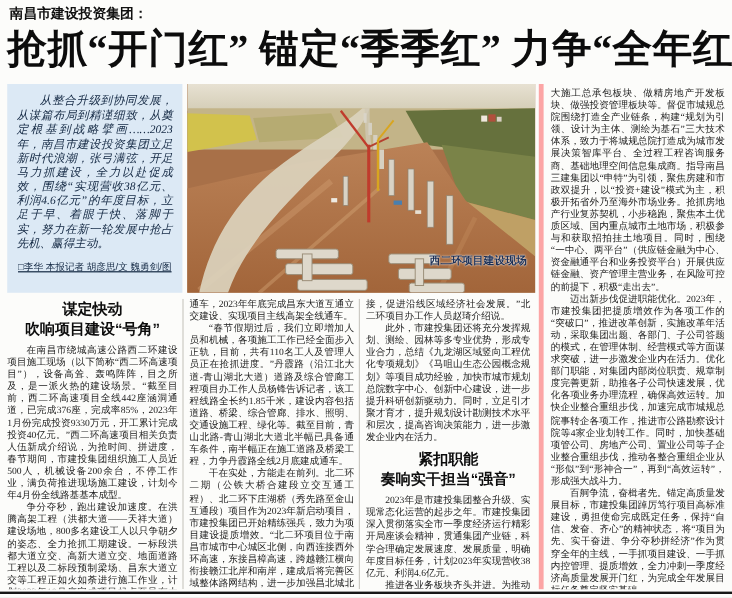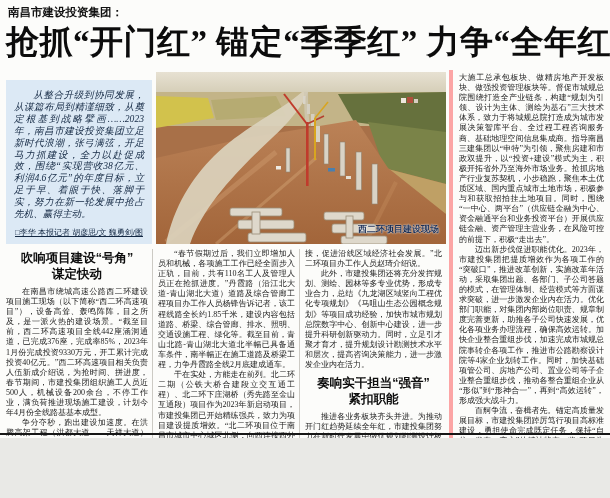--- a/index.html
+++ b/index.html
@@ -1,53 +1,53 @@
 <!DOCTYPE html>
 <html lang="zh"><head>
 <meta charset="utf-8">
 <style>
   html,body{margin:0;padding:0;background:#e9e9e6;}
   .page{
-    position:relative;width:610px;height:438px;box-sizing:border-box;
+    position:relative;width:610px;height:498px;box-sizing:border-box;
     margin:0 auto;background:#fcfcfa;color:#141414;overflow:hidden;
     font-family:"Liberation Serif","DejaVu Serif",serif;
     padding:4px 6px 0 6px;
   }
   
   .kicker{
     font-family:"Liberation Sans","DejaVu Sans",sans-serif;
     font-weight:bold;font-size:11.5px;line-height:15px;margin:1px 0 1px 2px;color:#111;
   }
   .headline{
     font-weight:900;font-size:33px;line-height:42px;letter-spacing:.5px;
     white-space:nowrap;margin:0 0 7px 0;color:#0c0c0c;
   }
   
   .content{display:flex;height:421px;}
   .left-group{width:440px;display:flex;flex-direction:column;}
-  .top-row{height:174px;display:flex;flex:none;align-items:flex-end;}
+  .top-row{height:174px;display:flex;flex:none;}
   
   .intro-box{
     width:146px;flex:none;box-sizing:border-box;background:#dce9f5;
     padding:9px 8px 6px 8px;color:#132843;
   }
   .intro-text{
     font-style:italic;font-size:9.6px;line-height:11.9px;
     text-align:justify;text-indent:2em;margin:0;
   }
   .byline{
     margin:7px 0 0 0;font-size:8px;font-weight:normal;line-height:11px;
     text-decoration:underline;text-align:center;color:#132843;
     font-family:"Liberation Sans","DejaVu Sans",sans-serif;
   }
   
   .photo{flex:1;margin-left:4px;position:relative;overflow:hidden;background:#a87048;}
   .photo svg{width:100%;height:100%;display:block;}
   .photo-caption{
-    position:absolute;right:7px;bottom:8px;
+    position:absolute;right:7px;bottom:20px;
     font-family:"Liberation Sans","DejaVu Sans",sans-serif;
     font-size:9px;font-weight:bold;color:#1c2f55;
     text-shadow:0 0 2px rgba(255,255,255,.75),0 0 1px rgba(255,255,255,.9);
   }
   
   .bottom-cols{flex:1;display:flex;margin-top:5px;overflow:hidden;}
   .col{box-sizing:border-box;overflow:hidden;}
   .col1{width:146px;padding-right:4px;}
   .col2,.col3{width:147px;border-left:1px solid #cccac4;padding:0 4px 0 5px;}
   .col4{
@@ -156,39 +156,41 @@
             </g>
           </svg>
           <div class="photo-caption">西二环项目建设现场</div>
         </div>
       </div>
 
       <div class="bottom-cols">
 
         <div class="col col1 bodytext">
           <div class="section-heading first">
+            <div>谋定快动</div>
             <div>吹响项目建设“号角”</div>
-            <div>谋定快动</div>
           </div>
           <p class="indent">在南昌市绕城高速公路西二环建设项目施工现场（以下简称“西二环高速项目”），设备高耸、轰鸣阵阵，目之所及，是一派火热的建设场景。“截至目前，西二环高速项目全线442座涵洞通道，已完成376座，完成率85%，2023年1月份完成投资9330万元，开工累计完成投资40亿元。”西二环高速项目相关负责人伍新成介绍说，为抢时间、拼进度，春节期间，市建投集团组织施工人员近500人，机械设备200余台，不停工作业，满负荷推进现场施工建设，计划今年4月份全线路基基本成型。</p>
           <p class="indent">争分夺秒，跑出建设加速度。在洪腾高架工程（洪都大道——天祥大道）建设场地，800多名建设工人以只争朝夕的姿态、全力抢抓工期建设。一标段洪都大道立交、高新大道立交、地面道路工程以及二标段预制梁场、昌东大道立交等工程正如火如荼进行施工作业，计划2023年10月底完成项目起点至昌东大道地面道路</p>
         </div>
 
         <div class="col col2 bodytext">
+          <p class="cont">通车，2023年年底完成昌东大道互通立交建设、实现项目主线高架全线通车。</p>
           <p class="indent">“春节假期过后，我们立即增加人员和机械，各项施工工作已经全面步入正轨，目前，共有110名工人及管理人员正在抢抓进度。”丹霞路（沿江北大道-青山湖北大道）道路及综合管廊工程项目办工作人员杨锋告诉记者，该工程线路全长约1.85千米，建设内容包括道路、桥梁、综合管廊、排水、照明、交通设施工程、绿化等。截至目前，青山北路-青山湖北大道北半幅已具备通车条件，南半幅正在施工道路及桥梁工程，力争丹霞路全线2月底建成通车。</p>
           <p class="indent">干在实处，方能走在前列。北二环二期（公铁大桥合建段立交互通工程）、北二环下庄湖桥（秀先路至金山互通段）项目作为2023年新启动项目，市建投集团已开始精练强兵，致力为项目建设提质增效。“北二环项目位于南昌市城市中心城区北侧，向西连接西外环高速，东接昌樟高速，跨越赣江横向衔接赣江北岸和南岸，建成后将完善区域整体路网结构，进一步加强昌北城北部、昌南城东部片区的紧密衔</p>
         </div>
 
         <div class="col col3 bodytext">
           <p class="cont">接，促进沿线区域经济社会发展。”北二环项目办工作人员赵琦介绍说。</p>
           <p class="indent">此外，市建投集团还将充分发挥规划、测绘、园林等多专业优势，形成专业合力，总结《九龙湖区域竖向工程优化专项规划》《马咀山生态公园概念规划》等项目成功经验，加快市城市规划总院数字中心、创新中心建设，进一步提升科研创新驱动力。同时，立足引才聚才育才，提升规划设计勘测技术水平和层次，提高咨询决策能力，进一步激发企业内在活力。</p>
           <div class="section-heading">
+            <div>紧扣职能</div>
             <div>奏响实干担当“强音”</div>
-            <div>紧扣职能</div>
           </div>
+          <p class="indent">2023年是市建投集团整合升级、实现常态化运营的起步之年。市建投集团深入贯彻落实全市一季度经济运行精彩开局座谈会精神，贯通集团产业链，科学合理确定发展速度、发展质量，明确年度目标任务，计划2023年实现营收38亿元、利润4.6亿元。</p>
           <p class="indent">推进各业务板块齐头并进。为推动开门红趋势延续全年红，市建投集团努力在新时代发展中做优规划勘测设计板块、做</p>
         </div>
 
       </div>
     </div>
 
     <div class="col4 bodytext">
       <p class="cont">大施工总承包板块、做精房地产开发板块、做强投资管理板块等。督促市城规总院围绕打造全产业链条，构建“规划为引领、设计为主体、测绘为基石”三大技术体系，致力于将城规总院打造成为城市发展决策智库平台、全过程工程咨询服务商、基础地理空间信息集成商。指导南昌三建集团以“申特”为引领，聚焦房建和市政双提升，以“投资+建设”模式为主，积极开拓省外乃至海外市场业务。抢抓房地产行业复苏契机，小步稳跑，聚焦本土优质区域、国内重点城市土地市场，积极参与和获取招拍挂土地项目。同时，围绕“一中心、两平台”（供应链金融为中心、资金融通平台和业务投资平台）开展供应链金融、资产管理主营业务，在风险可控的前提下，积极“走出去”。</p>
       <p class="indent">迈出新步伐促进职能优化。2023年，市建投集团把提质增效作为各项工作的“突破口”，推进改革创新，实施改革年活动，采取集团出题、各部门、子公司答题的模式，在管理体制、经营模式等方面谋求突破，进一步激发企业内在活力。优化部门职能，对集团内部岗位职责、规章制度完善更新，助推各子公司快速发展，优化各项业务办理流程，确保高效运转。加快企业整合重组步伐，加速完成市城规总院事转企各项工作，推进市公路勘察设计院等4家企业划转工作。同时，加快基础项管公司、房地产公司、置业公司等子企业整合重组步伐，推动各整合重组企业从“形似”到“形神合一”，再到“高效运转”，形成强大战斗力。</p>
       <p class="indent">百舸争流，奋楫者先。锚定高质量发展目标，市建投集团踔厉笃行项目高标准建设，勇担使命完成既定任务，保持“自信、发奋、齐心”的精神状态，将“项目为先、实干奋进、争分夺秒拼经济”作为贯穿全年的主线，一手抓项目建设、一手抓内控管理、提质增效，全力冲刺一季度经济高质量发展开门红，为完成全年发展目标任务奠定坚实基础。</p>

